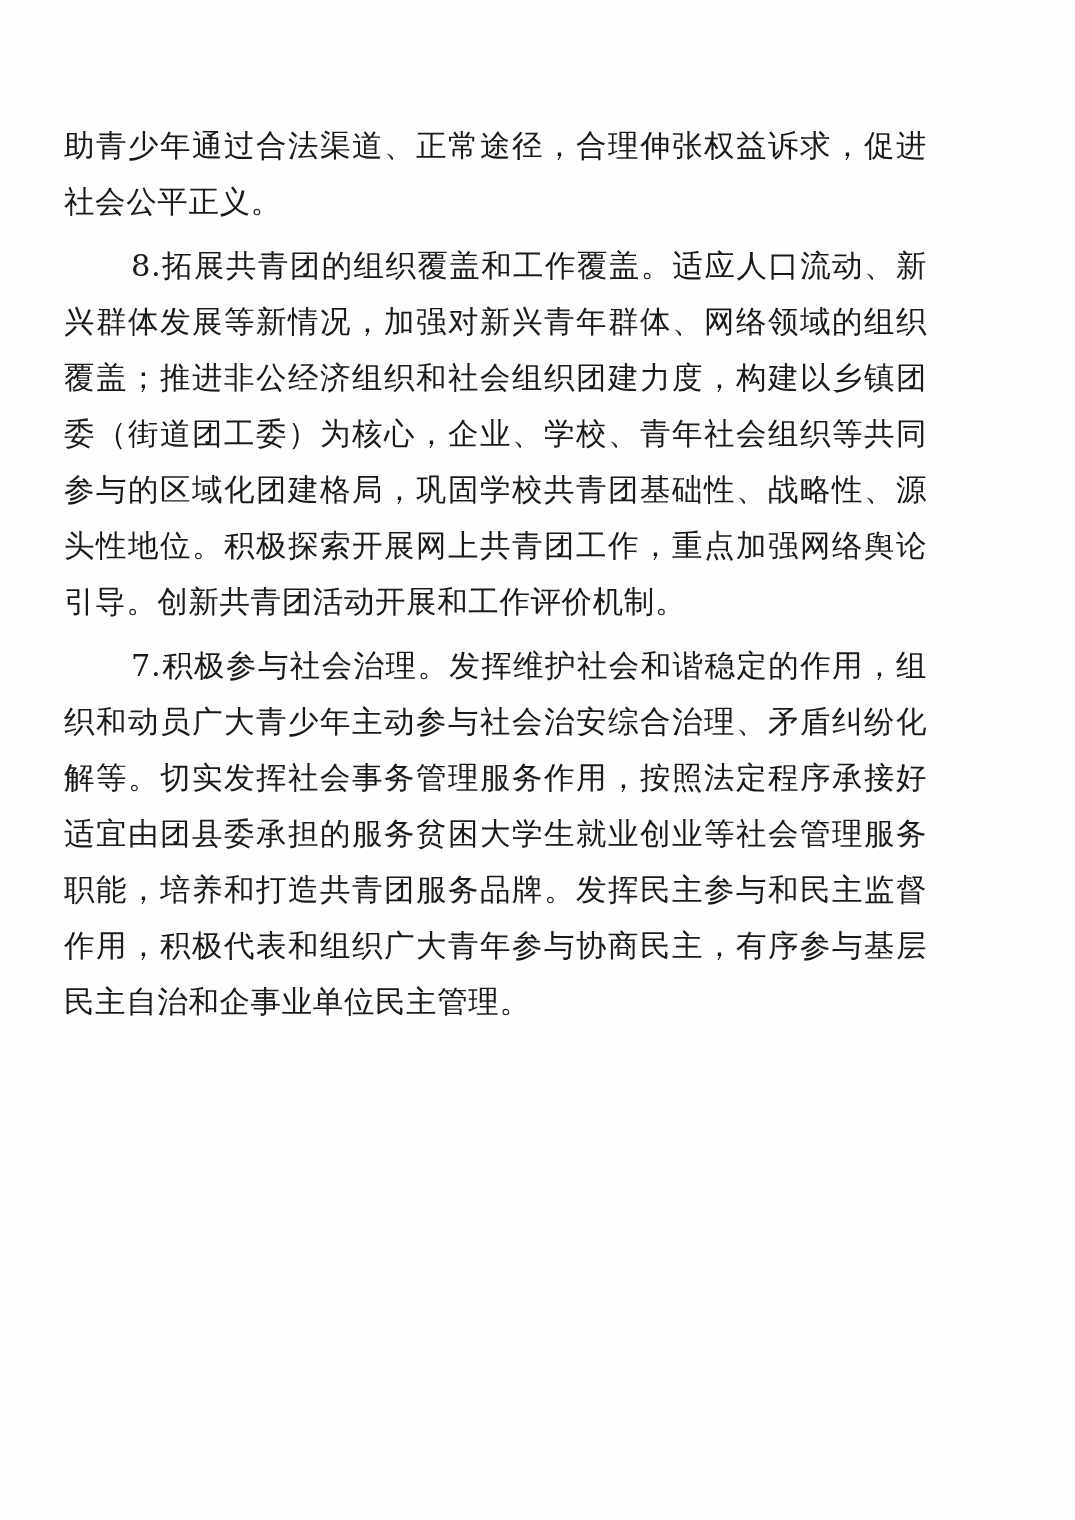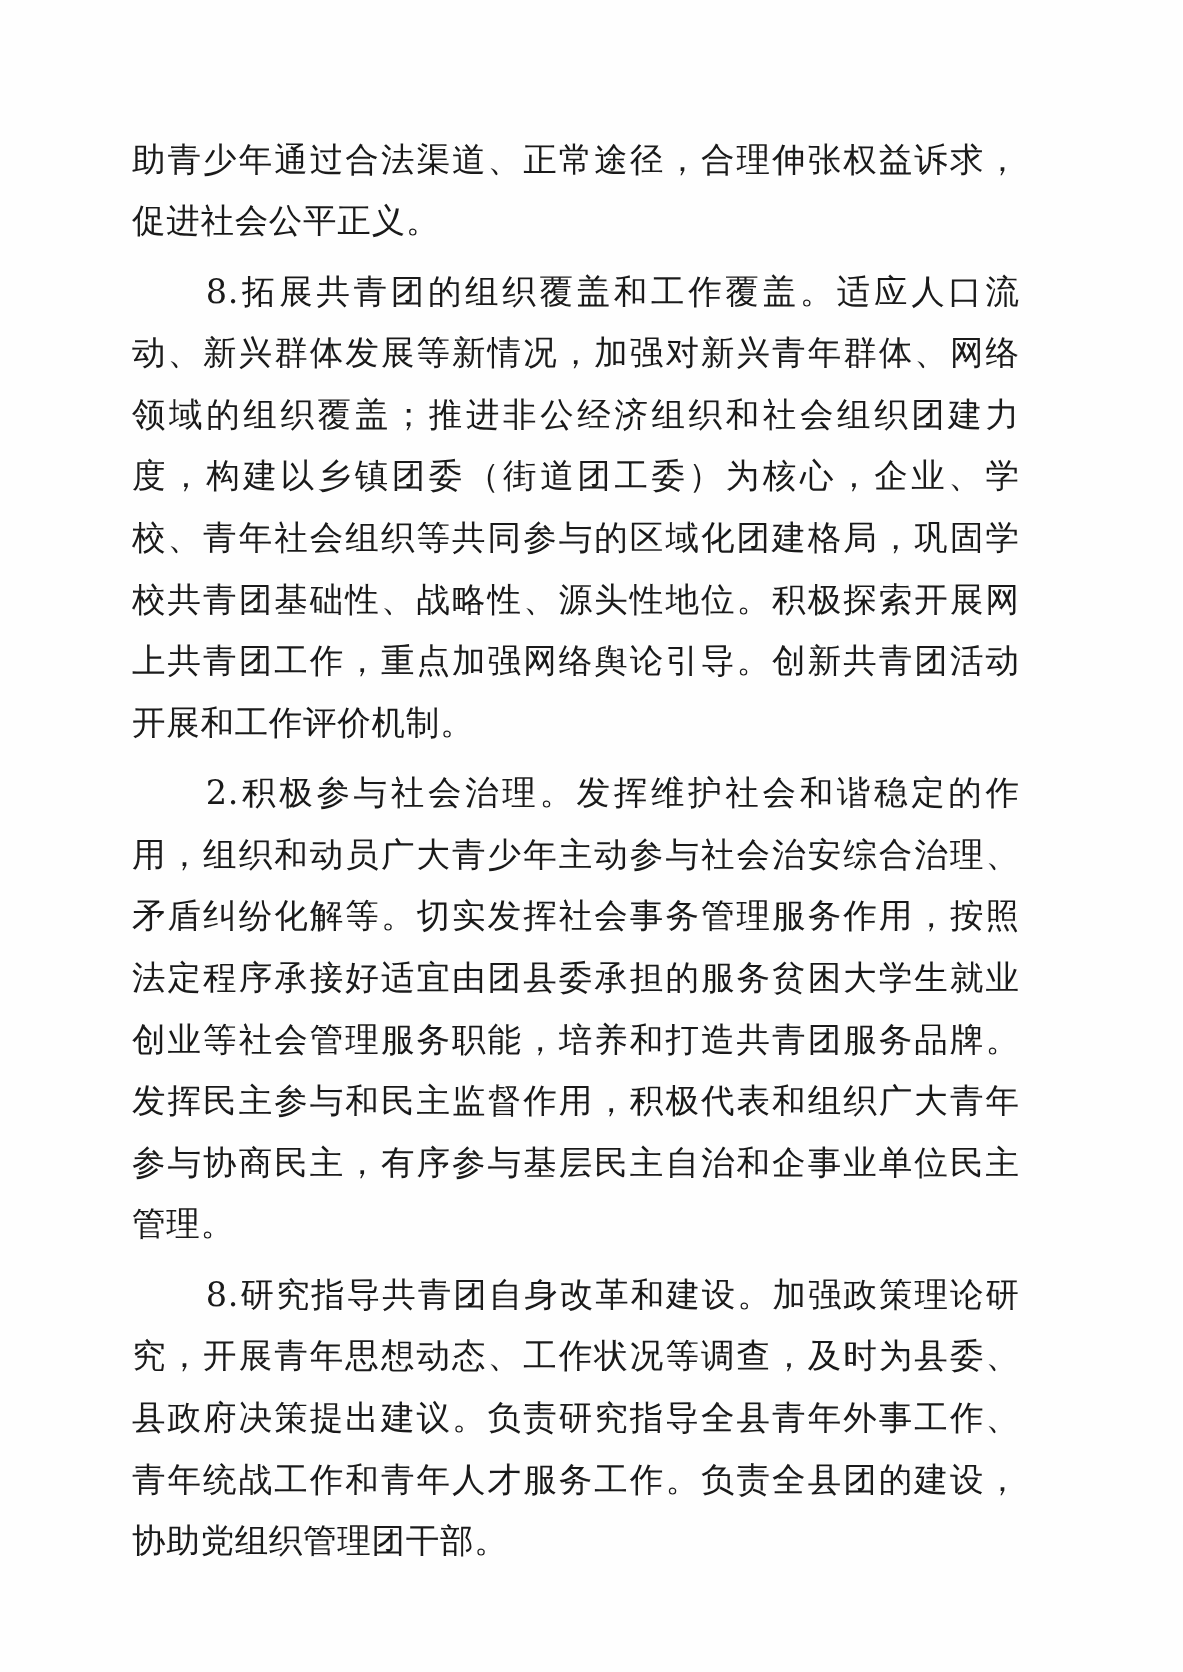--- a/index.html
+++ b/index.html
@@ -16,21 +16,21 @@
     overflow: hidden;
   }
   .page {
     position: absolute;
     left: 0;
     top: 0;
     width: 1075px;
     height: 1520px;
     background: #fefefe;
     box-sizing: border-box;
-    padding: 118px 148px 60px 120px;
+    padding: 118px 148px 60px 64px;
   }
   .doc-body {
     font-size: 30.5px;
     line-height: 56px;
     letter-spacing: 0.6px;
     text-align: justify;
     text-justify: inter-ideograph;
     color: #1a1a1a;
   }
   .para {
@@ -44,16 +44,15 @@
     text-indent: 0;
   }
 </style>
 </head>
 <body>
 
 <div class="page">
   <div class="doc-body">
     <p class="para cont">助青少年通过合法渠道、正常途径，合理伸张权益诉求，促进社会公平正义。</p>
     <p class="para indent">8.拓展共青团的组织覆盖和工作覆盖。适应人口流动、新兴群体发展等新情况，加强对新兴青年群体、网络领域的组织覆盖；推进非公经济组织和社会组织团建力度，构建以乡镇团委（街道团工委）为核心，企业、学校、青年社会组织等共同参与的区域化团建格局，巩固学校共青团基础性、战略性、源头性地位。积极探索开展网上共青团工作，重点加强网络舆论引导。创新共青团活动开展和工作评价机制。</p>
-    <p class="para indent">2.积极参与社会治理。发挥维护社会和谐稳定的作用，组织和动员广大青少年主动参与社会治安综合治理、矛盾纠纷化解等。切实发挥社会事务管理服务作用，按照法定程序承接好适宜由团县委承担的服务贫困大学生就业创业等社会管理服务职能，培养和打造共青团服务品牌。发挥民主参与和民主监督作用，积极代表和组织广大青年参与协商民主，有序参与基层民主自治和企事业单位民主管理。</p>
-    <p class="para indent">8.研究指导共青团自身改革和建设。加强政策理论研究，开展青年思想动态、工作状况等调查，及时为县委、县政府决策提出建议。负责研究指导全县青年外事工作、青年统战工作和青年人才服务工作。负责全县团的建设，协助党组织管理团干部。</p>
+    <p class="para indent">7.积极参与社会治理。发挥维护社会和谐稳定的作用，组织和动员广大青少年主动参与社会治安综合治理、矛盾纠纷化解等。切实发挥社会事务管理服务作用，按照法定程序承接好适宜由团县委承担的服务贫困大学生就业创业等社会管理服务职能，培养和打造共青团服务品牌。发挥民主参与和民主监督作用，积极代表和组织广大青年参与协商民主，有序参与基层民主自治和企事业单位民主管理。</p>
   </div>
 </div>
 
 </body></html>

